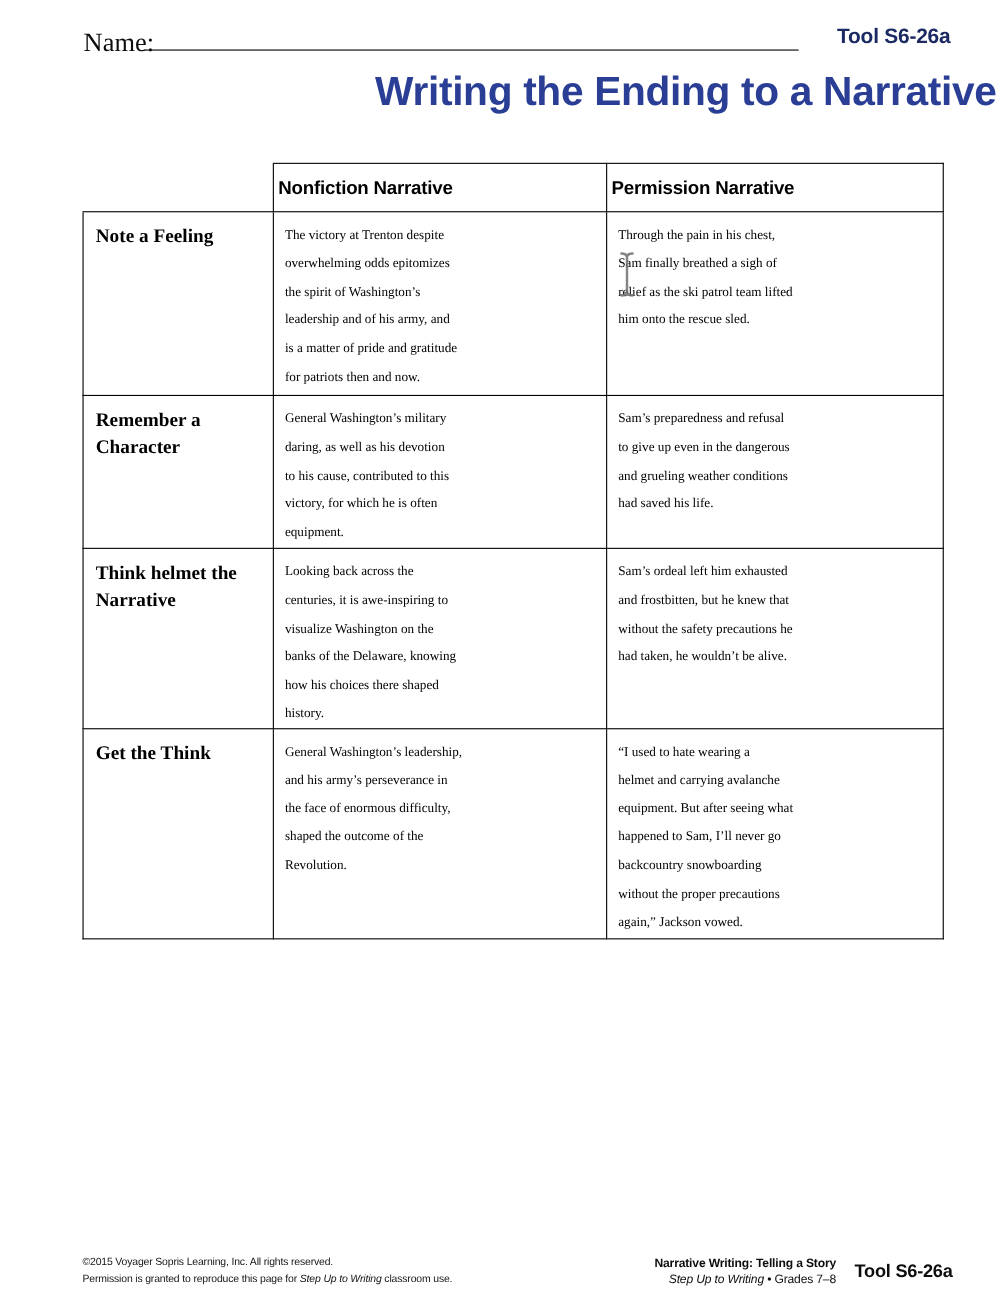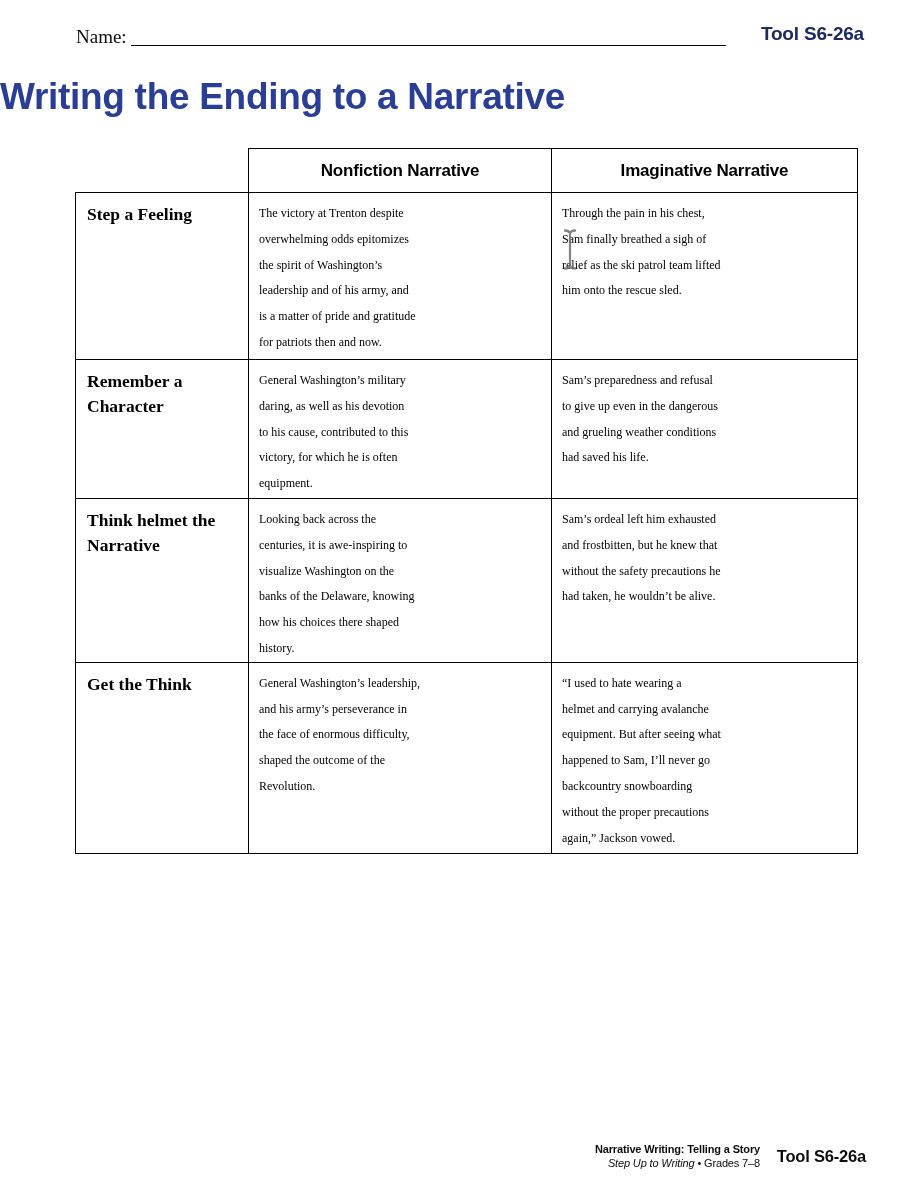--- a/index.html
+++ b/index.html
@@ -8,40 +8,40 @@
     width: 906px; height: 1184px;
     position: relative;
     font-family: "Liberation Serif", serif;
     color: #000;
     overflow: hidden;
   }
 
   
   .name-label {
     position: absolute; left: 76px; top: 26px;
-    font-size: 19px; color: #0d0d0d;
+    font-size: 24px; color: #0d0d0d;
     font-family: "Liberation Serif", serif;
   }
   .name-line {
     position: absolute; left: 131px; top: 28px;
     width: 595px; height: 18px;
     border-bottom: 1.5px solid #000;
   }
   .tool-top {
     position: absolute; right: 42px; top: 23px;
     font-family: "Liberation Sans", sans-serif;
     font-weight: bold; font-size: 19px;
     letter-spacing: -0.2px;
     color: #1c2a63;
   }
 
   
   .page-title {
-    position: absolute; left: 0; top: 76px; width: 100%;
-    text-align: left;
+    position: absolute; left: 0; top: 62px; width: 100%;
+    text-align: right;
     font-family: "Liberation Sans", sans-serif;
     font-weight: bold; font-size: 37px;
     letter-spacing: -0.3px;
     color: #2b3e96;
   }
 
   
   .ending-table {
     position: absolute; left: 75px; top: 148px;
     border-collapse: collapse;
@@ -54,21 +54,21 @@
     text-align: left;
   }
   .ending-table th.corner {
     border-top: none;
     border-left: none;
   }
   .ending-table th.col-head {
     font-family: "Liberation Sans", sans-serif;
     font-weight: bold; font-size: 17px;
     letter-spacing: -0.2px;
-    text-align: center; vertical-align: middle;
+    vertical-align: middle;
     height: 44px;
     padding: 2px 4px;
   }
   .ending-table td.row-label {
     font-family: "Liberation Serif", serif;
     font-weight: bold; font-size: 17.5px;
     line-height: 25px;
     padding: 9px 6px 0 11px;
     white-space: pre-line;
   }
@@ -130,24 +130,24 @@
 <table class="ending-table">
   <colgroup>
     <col style="width:173px">
     <col style="width:303px">
     <col style="width:306px">
   </colgroup>
   <tbody>
       <tr>
     <th class="corner"></th>
     <th class="col-head">Nonfiction Narrative</th>
-    <th class="col-head">Imaginative Narrative</th>
+    <th class="col-head">Permission Narrative</th>
   </tr>
   <tr class="r1">
-    <td class="row-label">Step a Feeling</td>
+    <td class="row-label">Note a Feeling</td>
     <td class="cell-text">The victory at Trenton despite
 overwhelming odds epitomizes
 the spirit of Washington’s
 leadership and of his army, and
 is a matter of pride and gratitude
 for patriots then and now.</td>
     <td class="cell-text">Through the pain in his chest,
 Sam finally breathed a sigh of
 relief as the ski patrol team lifted
 him onto the rescue sled.</td>
@@ -197,20 +197,22 @@
 </tbody>
   </table>
 
 <svg class="ibeam-cursor" viewBox="0 0 14 41">
   <path d="M2 1.5 C4.5 1.5 6 2 7 3.8 C8 2 9.5 1.5 12 1.5" fill="none" stroke="#6f6f6f" stroke-width="2.4" stroke-linecap="round"></path>
   <rect x="5.9" y="3" width="2.2" height="35" fill="#6f6f6f"></rect>
   <path d="M2 39.5 C4.5 39.5 6 39 7 37.2 C8 39 9.5 39.5 12 39.5" fill="none" stroke="#6f6f6f" stroke-width="2.4" stroke-linecap="round"></path>
 </svg>
 
 <div class="footer-left">
+  <div>©2015 Voyager Sopris Learning, Inc. All rights reserved.</div>
+  <div><span>Permission is granted to reproduce this page for </span><span class="italic">Step Up to Writing</span><span> classroom use.</span></div>
 </div>
 
 <div class="footer-program">
   <div class="line1">Narrative Writing: Telling a Story</div>
   <div class="line2"><span class="italic">Step Up to Writing</span><span> • Grades 7–8</span></div>
 </div>
 
 <span class="tool-bottom">Tool S6-26a</span>
 
 </body></html>

